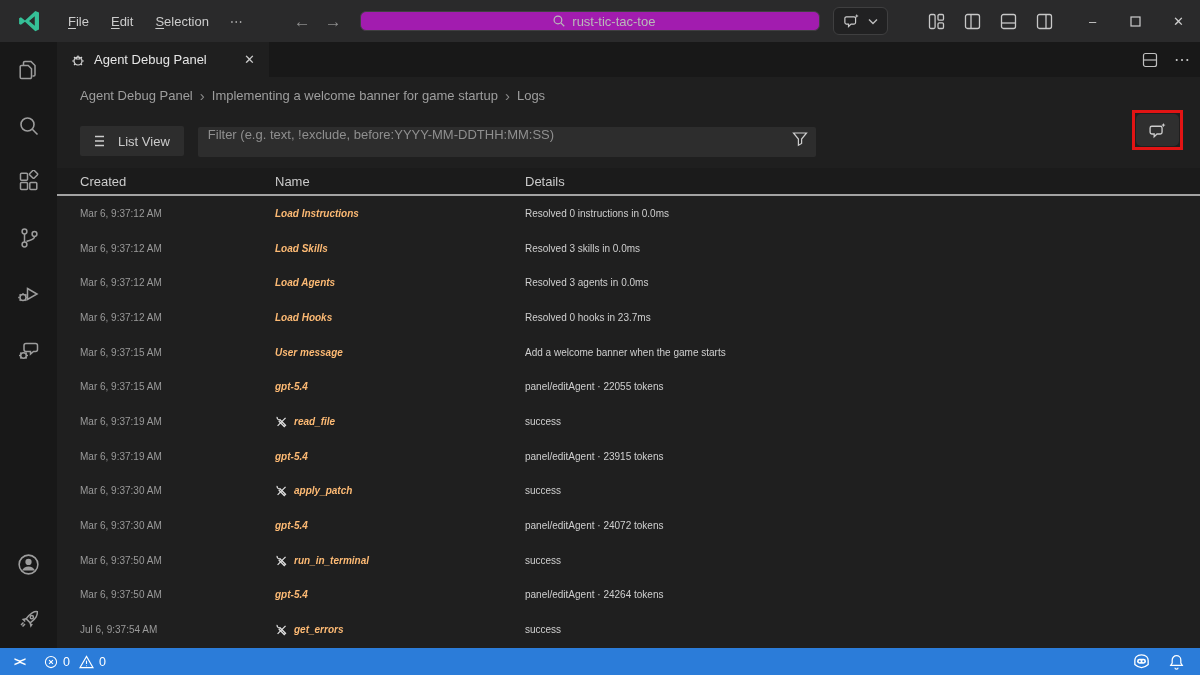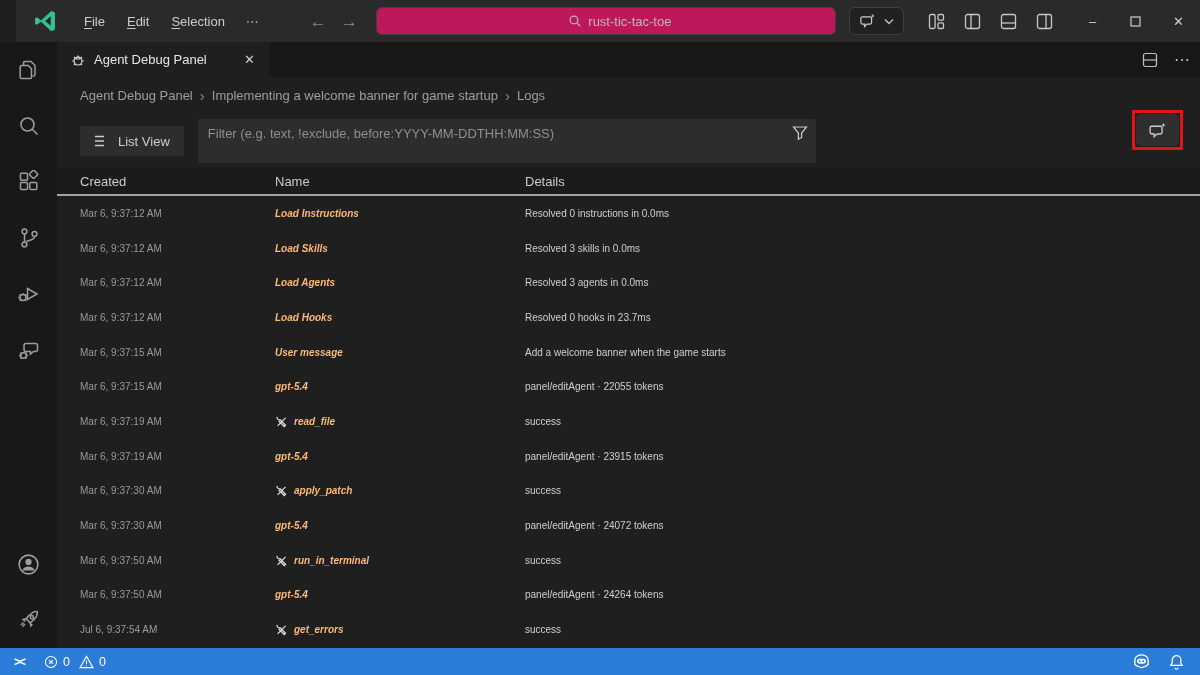--- a/index.html
+++ b/index.html
@@ -1,29 +1,29 @@
 <!DOCTYPE html>
 <html><head>
 <meta charset="utf-8">
 <style>
   * { margin:0; padding:0; box-sizing:border-box; }
   html,body { width:1200px; height:675px; background:#1f1f1f; overflow:hidden;
     font-family:"Liberation Sans", sans-serif; -webkit-font-smoothing:antialiased; }
   .window { position:relative; width:1200px; height:675px; background:#1f1f1f; }
 
   
-  .titlebar { position:absolute; top:0; left:16px; right:0; height:42px; background:#2a2a2b;
+  .titlebar { position:absolute; top:0; left:0; right:0; height:42px; background:#2a2a2b;
     display:flex; align-items:center; color:#cccccc; font-size:13px; }
   .logo { width:57px; display:flex; justify-content:center; align-items:center; }
   .menu-item { padding:4px 11px; border-radius:5px; cursor:default; }
   .menu-item u { text-decoration:underline; text-underline-offset:2px; }
   .menu-overflow { padding:4px 10px; letter-spacing:1px; color:#c0c0c0; }
   .nav-arrows { display:flex; gap:14px; margin:0 18px 0 40px; color:#8b8b8b; font-size:17px; }
   .nav-arrows span { line-height:1; }
-  .searchbox { width:460px; height:28px; background:#be185d; border:1px solid #3f3f40;
+  .searchbox { width:460px; height:20px; background:#a21caf; border:1px solid #3f3f40;
     border-radius:6px; display:flex; align-items:center; justify-content:center; gap:6px;
     color:#b9b9b9;padding-left:28px; }
   .chat-pill { height:28px; margin-left:13px; padding:0 9px; border:1px solid #3f3f40;
     background:#212122; border-radius:6px; display:flex; align-items:center; gap:8px; color:#cccccc; }
   .layout-icons { display:flex; gap:10px; align-items:center; margin-left:auto; margin-right:14px; color:#c8c8c8; }
   .layout-icons .lbtn { width:26px; height:26px; display:flex; align-items:center; justify-content:center; }
   .win-controls { display:flex; align-items:stretch; height:42px; color:#cfcfcf; }
   .win-btn { width:43px; display:flex; align-items:center; justify-content:center; font-size:13px; }
 
   
@@ -43,21 +43,21 @@
     gap:16px; color:#c0c0c0; }
 
   .breadcrumbs { height:37px; display:flex; align-items:center; padding-left:23px;
     color:#9e9e9e; font-size:13px; gap:7px; }
   .crumb-sep { color:#8a8a8a; font-size:15px; line-height:1; }
 
   .toolbar { height:54px; display:flex; align-items:center; padding-left:23px; position:relative; }
   .listview-btn { height:30px; padding:0 14px; background:#2d2d2d; border-radius:2px;
     display:flex; align-items:center; gap:9px; color:#cccccc; font-size:13px; }
   .filter-wrap { position:relative; margin-left:14px; }
-  .filter-input { width:618px; height:44px; background:#2d2d2d; border:none; border-radius:2px;
+  .filter-input { width:618px; height:30px; background:#2d2d2d; border:none; border-radius:2px;
     color:#cccccc; font-size:13px; padding:0 34px 16px 10px; outline:none;
     font-family:"Liberation Sans", sans-serif; }
   .filter-input::placeholder { color:#8f8f8f; }
   .funnel { position:absolute; right:8px; top:6px; color:#cccccc; }
   .highlight-box { position:absolute; right:17px; top:-4px; width:51px; height:40px;
     border:3px solid #e21414; display:flex; align-items:center; justify-content:center; }
   .chat-add-btn { width:43px; height:32px; background:#2f2f2f; border-radius:5px;
     display:flex; align-items:center; justify-content:center; color:#cccccc; }
 
   

